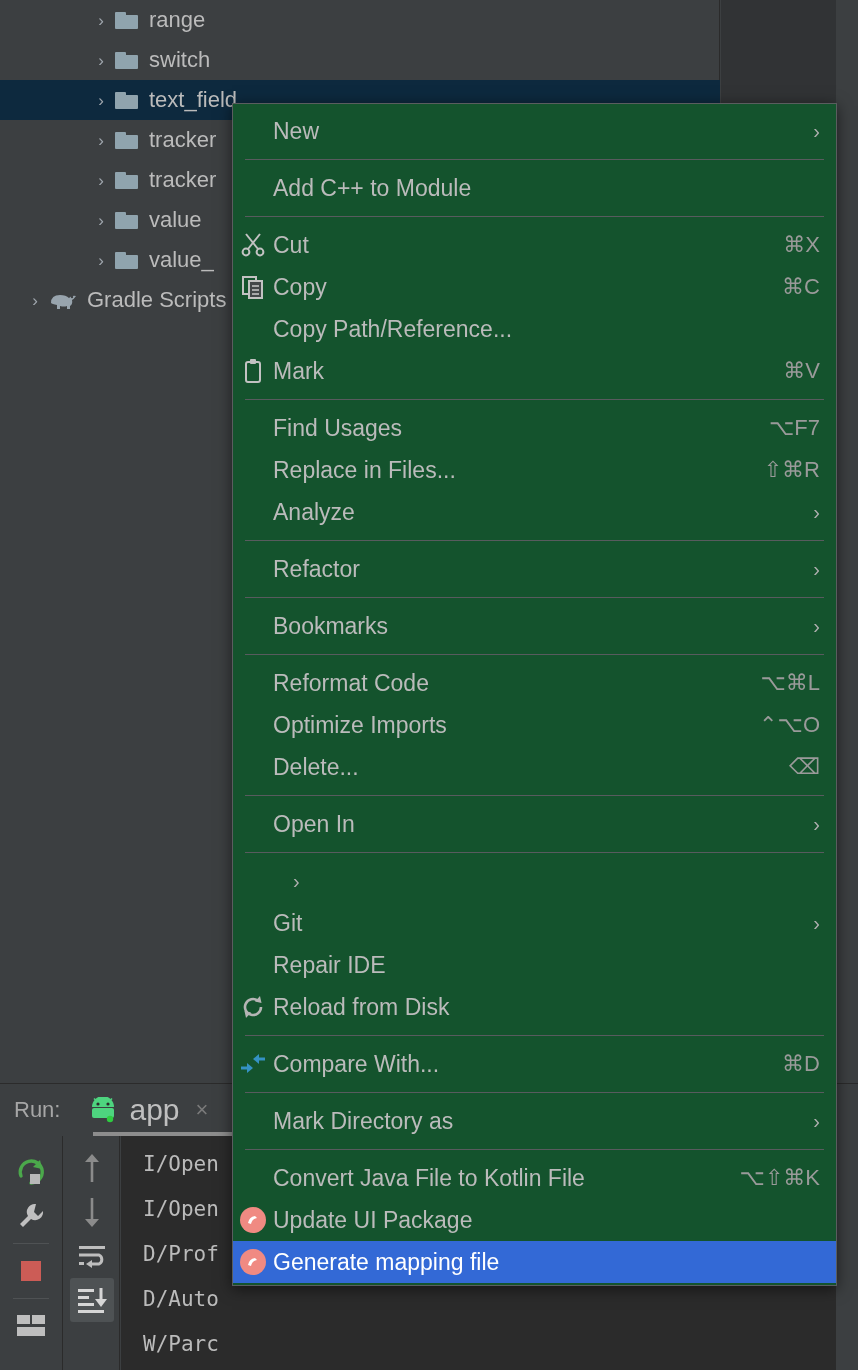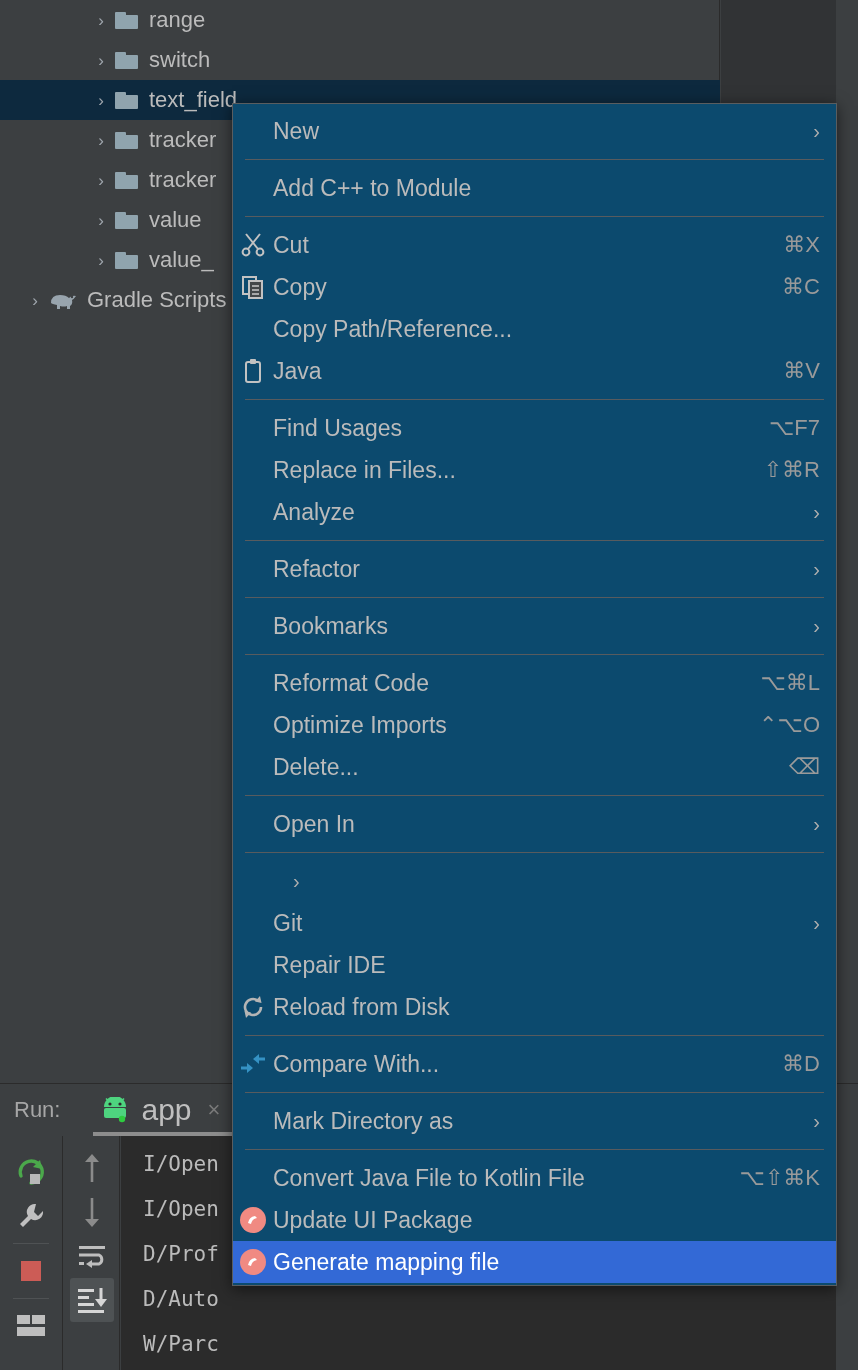--- a/index.html
+++ b/index.html
@@ -57,21 +57,21 @@
 
   
   .run-window{
     position:absolute;left:0;top:1083px;width:858px;height:287px;
     background:#3C3F41;border-top:1px solid #2B2B2B;box-sizing:border-box;
   }
   .run-tabbar{
     position:relative;height:52px;display:flex;align-items:center;
     padding-left:14px;box-sizing:border-box;
   }
-  .run-label{color:#A6A6A6;font-size:22px;margin-right:38px;}
+  .run-label{color:#A6A6A6;font-size:22px;margin-right:26px;}
   .droid-ico{width:34px;height:26px;position:relative;margin-right:9px;}
   .run-tabname{color:#BFBFBF;font-size:30px;}
   .run-tab-close{
     color:#7A7A7A;font-size:22px;margin-left:16px;line-height:1;
   }
   .tab-underline{
     position:absolute;left:93px;bottom:0;width:200px;height:4px;
     background:#8D8D8D;
   }
   .run-body{position:absolute;left:0;top:52px;width:858px;height:235px;}
@@ -95,21 +95,21 @@
     font-size:21px;color:#A9B7C6;padding-top:6px;box-sizing:border-box;
   }
   .console-line{height:45px;line-height:45px;padding-left:22px;white-space:pre;color:#BBBBBB;}
   .console-scroll{
     position:absolute;right:0;top:0;width:9px;height:235px;background:#3C3F41;
   }
 
   
   .ctx-menu{
     position:absolute;left:232px;top:103px;width:605px;
-    background:#0c4a6e;
+    background:#14532d;
     border:1px solid #5A5D5F;
     box-shadow:0 3px 14px rgba(0,0,0,.55);
     box-sizing:border-box;
     padding:6px 0 2px 0;
     z-index:50;
   }
   .mi{
     position:relative;display:flex;align-items:center;
     height:42px;padding:0 16px 0 0;color:#BBBBBB;font-size:23px;
     white-space:nowrap;box-sizing:border-box;
@@ -324,21 +324,21 @@
         <span class="mi-ico"></span>
         <span class="mi-label">Copy Path/Reference...</span>
       </div>
       <div class="mi">
         <span class="mi-ico">
           <svg width="26" height="26" viewBox="0 0 26 26">
             <rect x="6" y="4" width="14" height="20" rx="2" fill="none" stroke="#C2C2C2" stroke-width="2"></rect>
             <rect x="10" y="1" width="6" height="5" rx="1" fill="#C2C2C2"></rect>
           </svg>
         </span>
-        <span class="mi-label">Java</span>
+        <span class="mi-label">Mark</span>
         <span class="mi-accel">⌘V</span>
       </div>
       <div class="mi-sep"></div>
       <div class="mi">
         <span class="mi-ico"></span>
         <span class="mi-label">Find Usages</span>
         <span class="mi-accel">⌥F7</span>
       </div>
       <div class="mi">
         <span class="mi-ico"></span>

